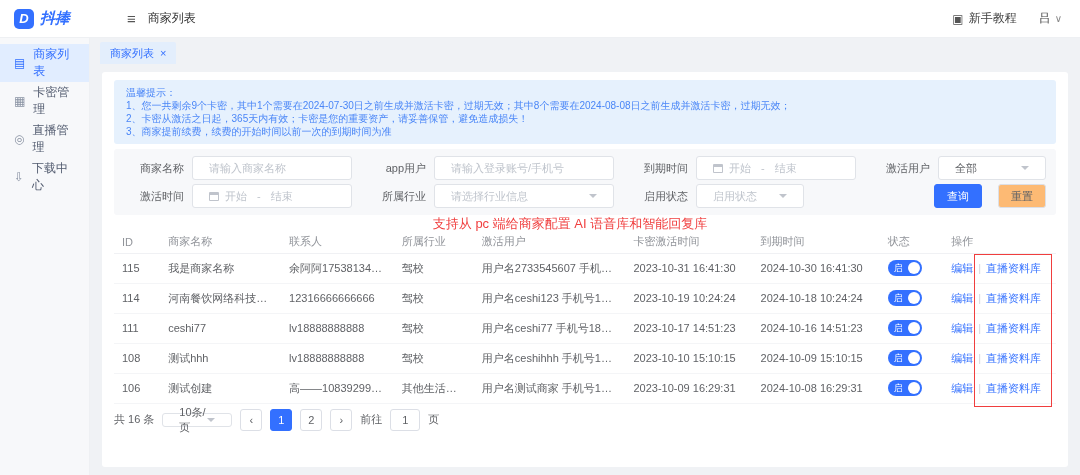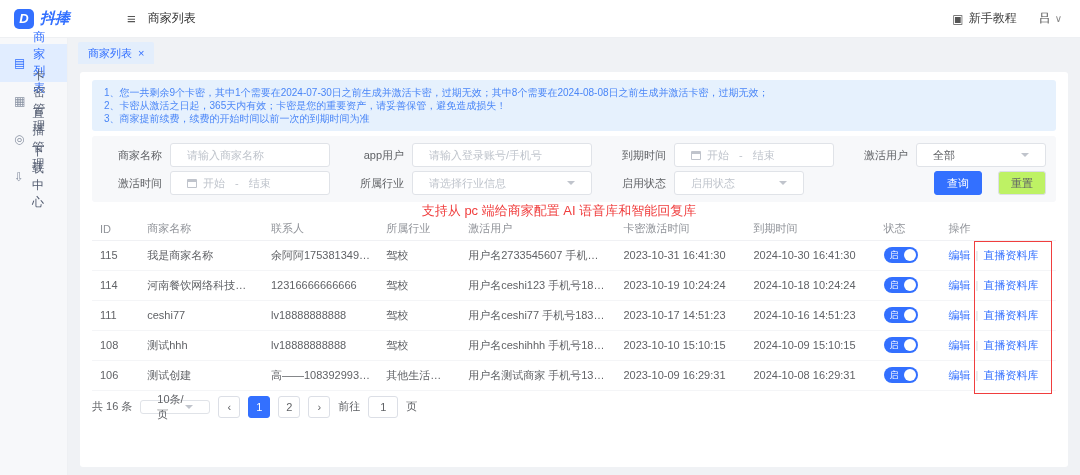--- a/index.html
+++ b/index.html
@@ -38,33 +38,33 @@
 
   .content{ flex:1; padding:8px 12px; }
   .card{ background:#fff; height:100%; padding:8px 12px; border-radius:3px; }
 
   .alert{ background:#e6f1fd; border-radius:3px; padding:6px 12px; color:#4a86f7;
           font-size:10px; line-height:13px; }
 
   .toolbar{ display:flex; align-items:center; gap:16px; margin-top:6px; height:24px; }
   .btn{ height:24px; padding:0 12px; border-radius:3px; border:1px solid var(--accent);
         background:var(--accent); color:#fff; font-size:11px; display:inline-flex; align-items:center; cursor:pointer; }
-  .btn.ghost{ background:#bef264; color:#606266; border-color:#dcdfe6; }
+  .btn.ghost{ background:#fdba74; color:#606266; border-color:#dcdfe6; }
   .remaining{ font-weight:bold; color:#333; font-size:12px; }
 
   .filters{ margin-top:5px; background:#f7f8fa; border-radius:3px; padding:5px 10px; }
   .f-row{ display:flex; align-items:center; gap:14px; height:28px; }
   .f-group{ display:flex; align-items:center; gap:8px; }
   .f-label{ width:60px; text-align:right; color:#606266; font-size:11px; }
   .ctrl{ height:24px; background:#fff; border:1px solid #e0e3e8; border-radius:3px;
          display:flex; align-items:center; padding:0 16px; font-size:11px; color:#606266; }
   .ctrl input{ border:none; outline:none; width:100%; font-size:11px; color:#606266;
                font-family:"Liberation Sans","DejaVu Sans",sans-serif; }
   .ctrl input::placeholder{ color:#bfc4cc; }
-  .w160{ width:160px; } .w180{ width:180px; } .w130{ width:130px;justify-content:center; }
+  .w160{ width:160px; } .w180{ width:180px; } .w130{ width:108px;justify-content:center; }
   .placeholder{ color:#bfc4cc; }
   .cal-icon{ display:inline-block; width:10px; height:9px; border:1px solid #c0c4cc;
              border-top-width:3px; border-radius:1px; margin-right:6px; flex:none; }
   .caret{ width:0; height:0; border-left:4px solid transparent; border-right:4px solid transparent;
           border-top:4px solid #c0c4cc; margin-left:auto; }
   .range-txt{ color:#bfc4cc; }
   .range-sep{ margin:0 10px; color:#bfc4cc; }
   .f-buttons{ margin-left:auto; display:flex; gap:16px; }
 
   .annotation{ color:var(--red); font-size:13px; text-align:center; margin:2px 30px 0 0; height:14px; line-height:14px; }
@@ -140,20 +140,21 @@
       <div class="tab">
         <span>商家列表</span>
         <span class="tab-close">×</span>
       </div>
     </div>
 
     <div class="content">
       <div class="card">
 
         <div class="alert">
+          <div>温馨提示：</div>
           <div>1、您一共剩余9个卡密，其中1个需要在2024-07-30日之前生成并激活卡密，过期无效；其中8个需要在2024-08-08日之前生成并激活卡密，过期无效；</div>
           <div>2、卡密从激活之日起，365天内有效；卡密是您的重要资产，请妥善保管，避免造成损失！</div>
           <div>3、商家提前续费，续费的开始时间以前一次的到期时间为准</div>
         </div>
 
 
         <div class="filters">
           <div class="f-row">
             <div class="f-group">
               <span class="f-label">商家名称</span>

